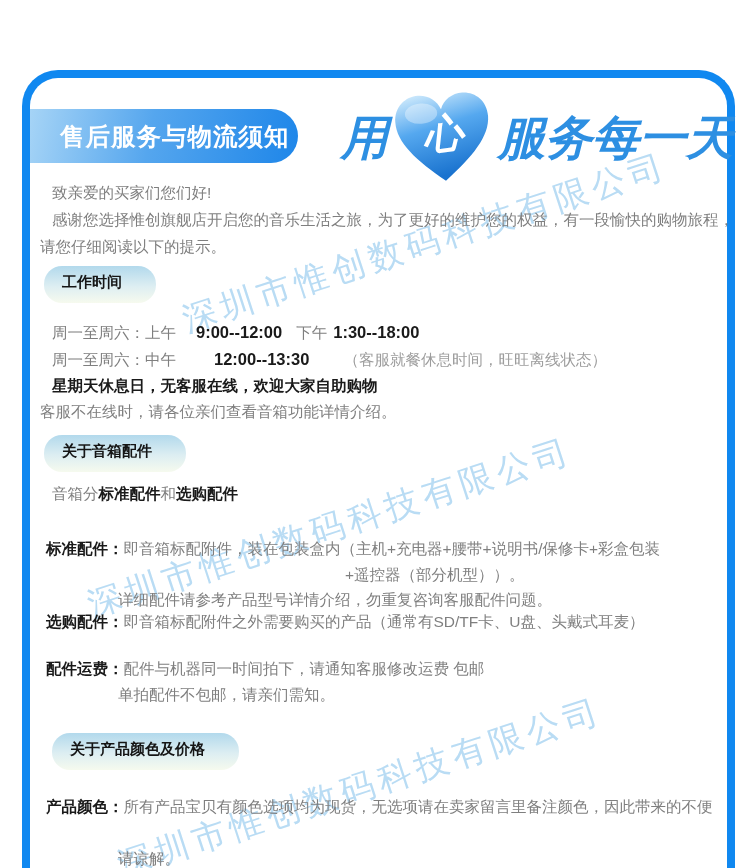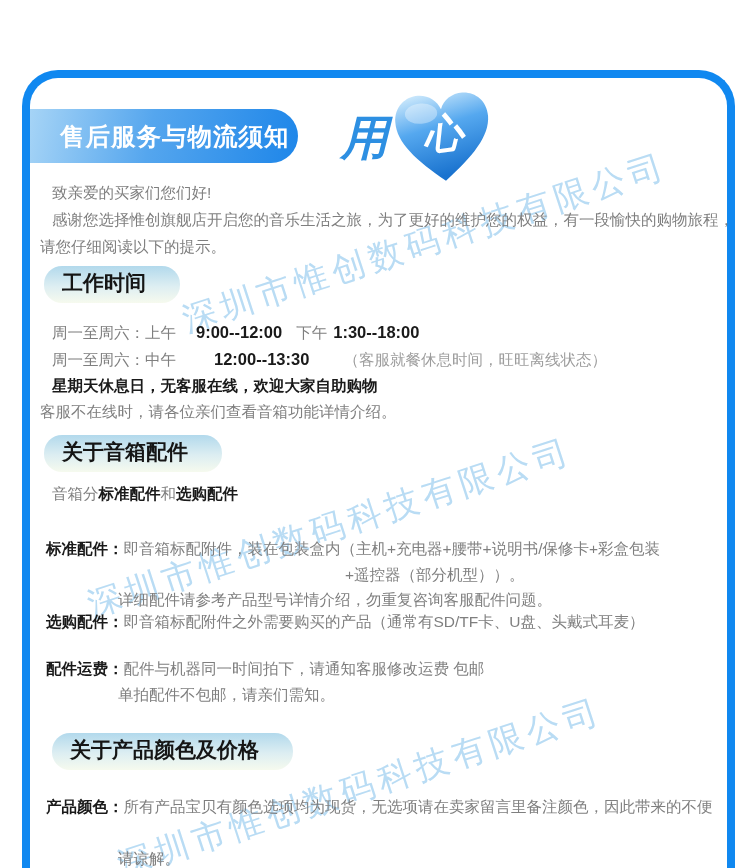--- a/index.html
+++ b/index.html
@@ -74,21 +74,21 @@
   .bold{color:var(--emphasis-black);font-weight:700;}
   .timev{color:var(--emphasis-black);font-weight:700;font-size:16.5px;}
   .light{color:var(--note-gray);}
   .mr6{margin-right:6px;} .mr8{margin-right:20px;} .mr14{margin-right:14px;} .mr2{margin-right:2px;}
 
   
   .section-pill{
     position:absolute;height:37px;border-radius:18px;
     background:linear-gradient(180deg,#b2d9ec 0%,#ddeef2 55%,#f6faee 100%);
     display:flex;align-items:center;padding:0 34px 4px 18px;
-    font-size:21px;font-weight:700;color:#151515;white-space:nowrap;
+    font-size:15px;font-weight:700;color:#151515;white-space:nowrap;
   }
   .pill-work{left:44px;top:266px;}
   .pill-acc{left:44px;top:435px;}
   .pill-color{left:52px;top:733px;}
 </style>
 </head>
 <body>
 
 <div class="stage">
 
@@ -113,20 +113,21 @@
               <stop offset="0" stop-color="#d8effd"></stop>
               <stop offset="0.45" stop-color="#55a8ef"></stop>
               <stop offset="1" stop-color="#1a73cf"></stop>
             </linearGradient>
           </defs>
           <path d="M50 90 C22 68 4 49 4 29 C4 13 16 4 28 4 C38 4 47 10 50 19 C53 10 62 4 72 4 C84 4 96 13 96 29 C96 49 78 68 50 90 Z" fill="url(#hg)"></path>
           <ellipse cx="30" cy="22" rx="16" ry="10" fill="#ffffff" opacity="0.35"></ellipse>
         </svg>
         <span class="heart-char">心</span>
       </span>
+      <span>服务每一天</span>
     </div>
 
     <div class="line" style="left:52px;top:183px;">致亲爱的买家们您们好!</div>
     <div class="line" style="left:52px;top:210px;">感谢您选择惟创旗舰店开启您的音乐生活之旅，为了更好的维护您的权益，有一段愉快的购物旅程，</div>
     <div class="line" style="left:40px;top:237px;text-align:right;">请您仔细阅读以下的提示。</div>
 
     <div class="section-pill pill-work">
       <span>工作时间</span>
     </div>
     <div class="line" style="left:52px;top:322px;">

